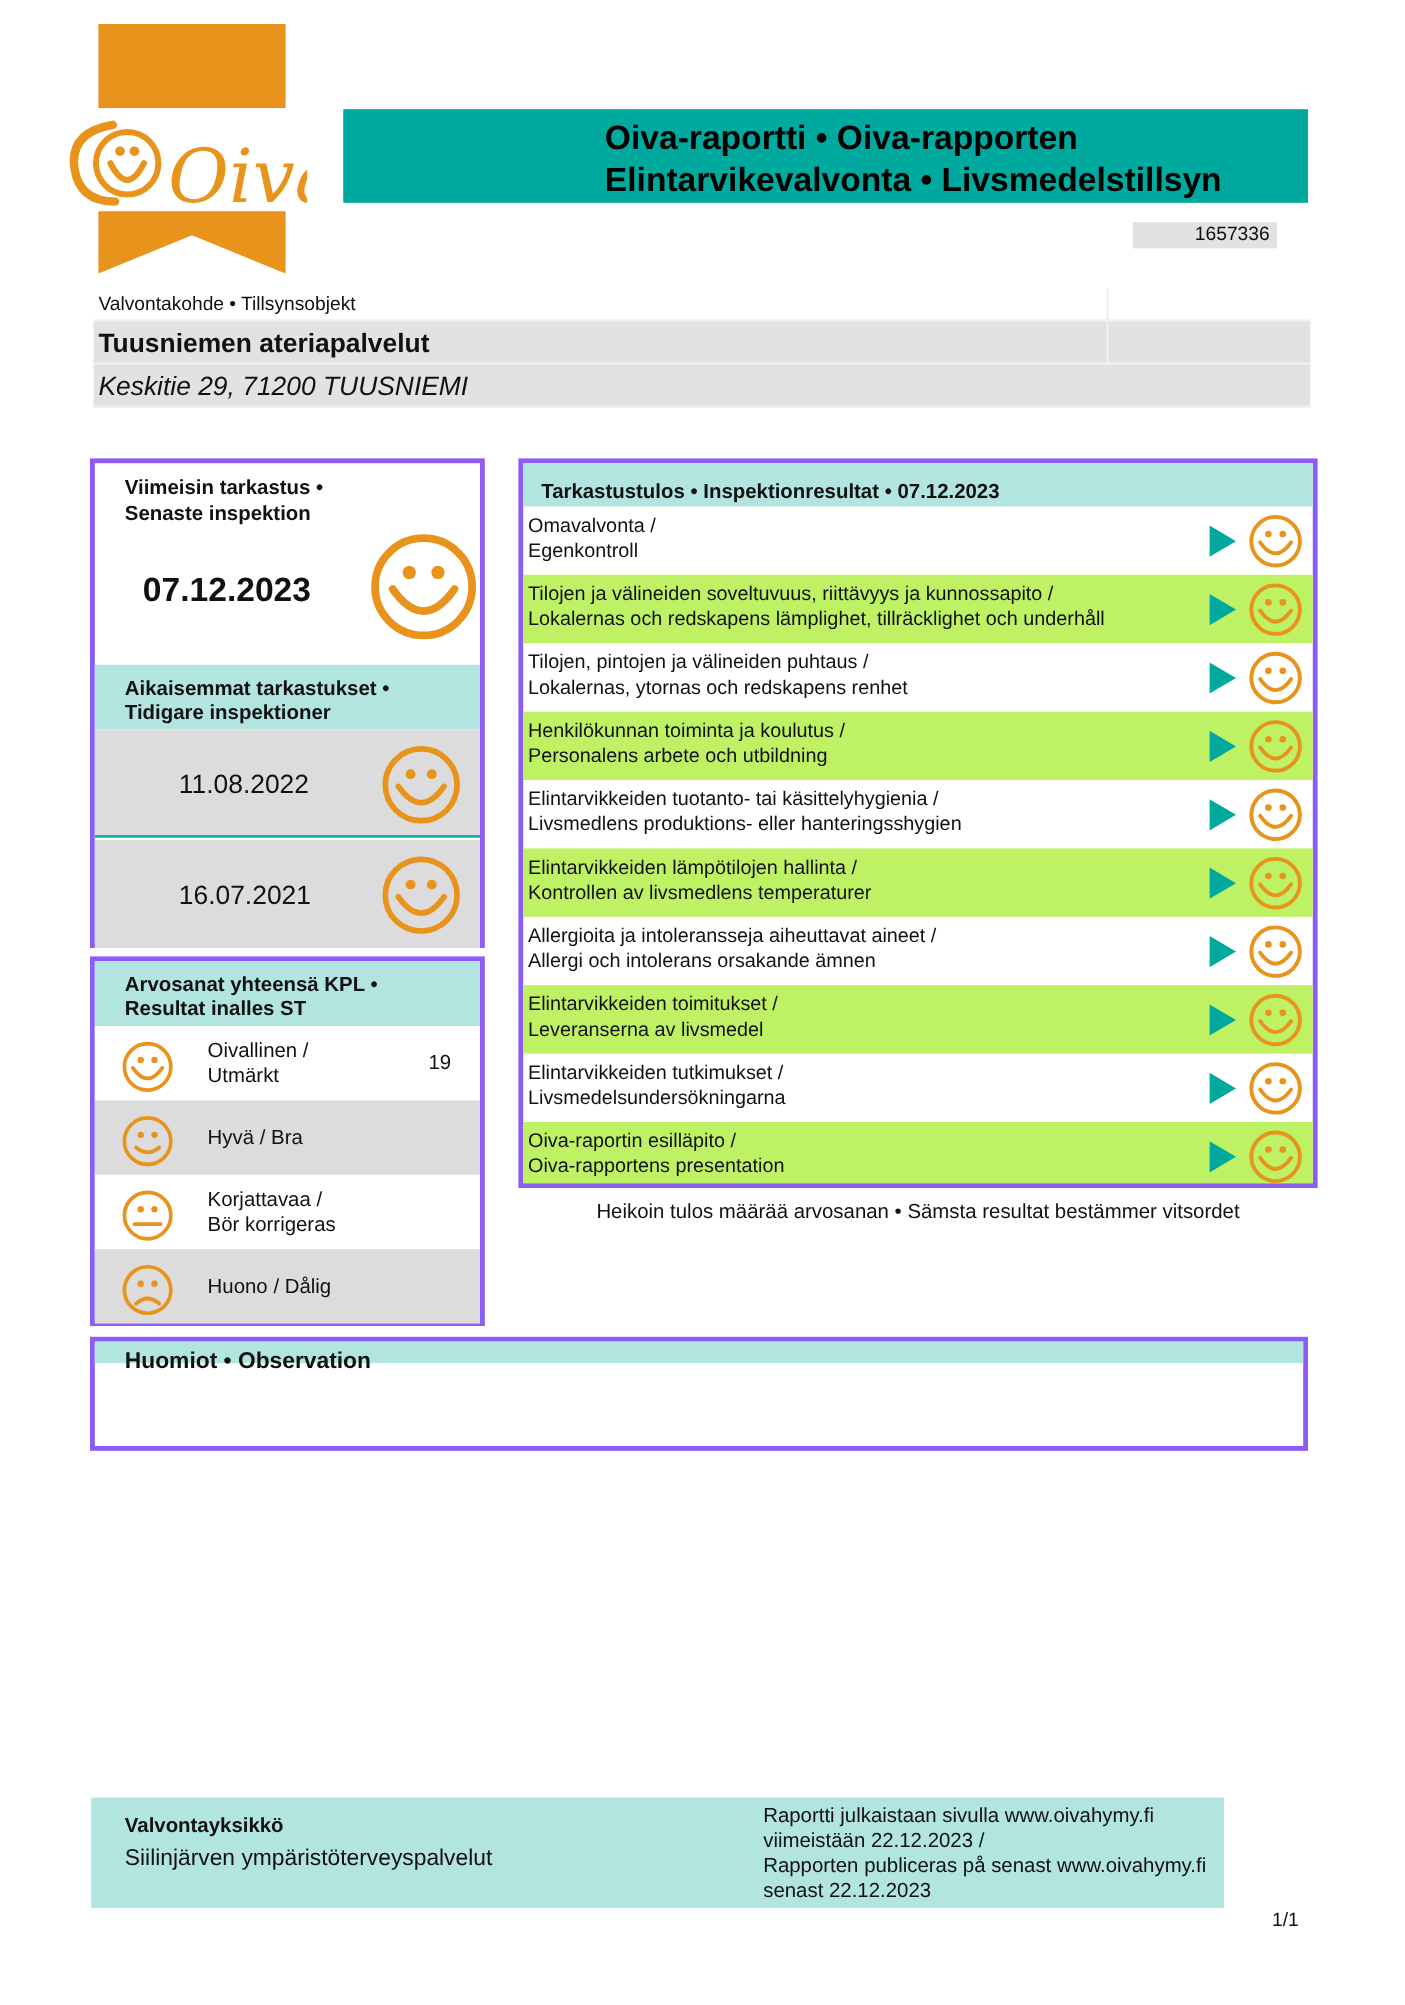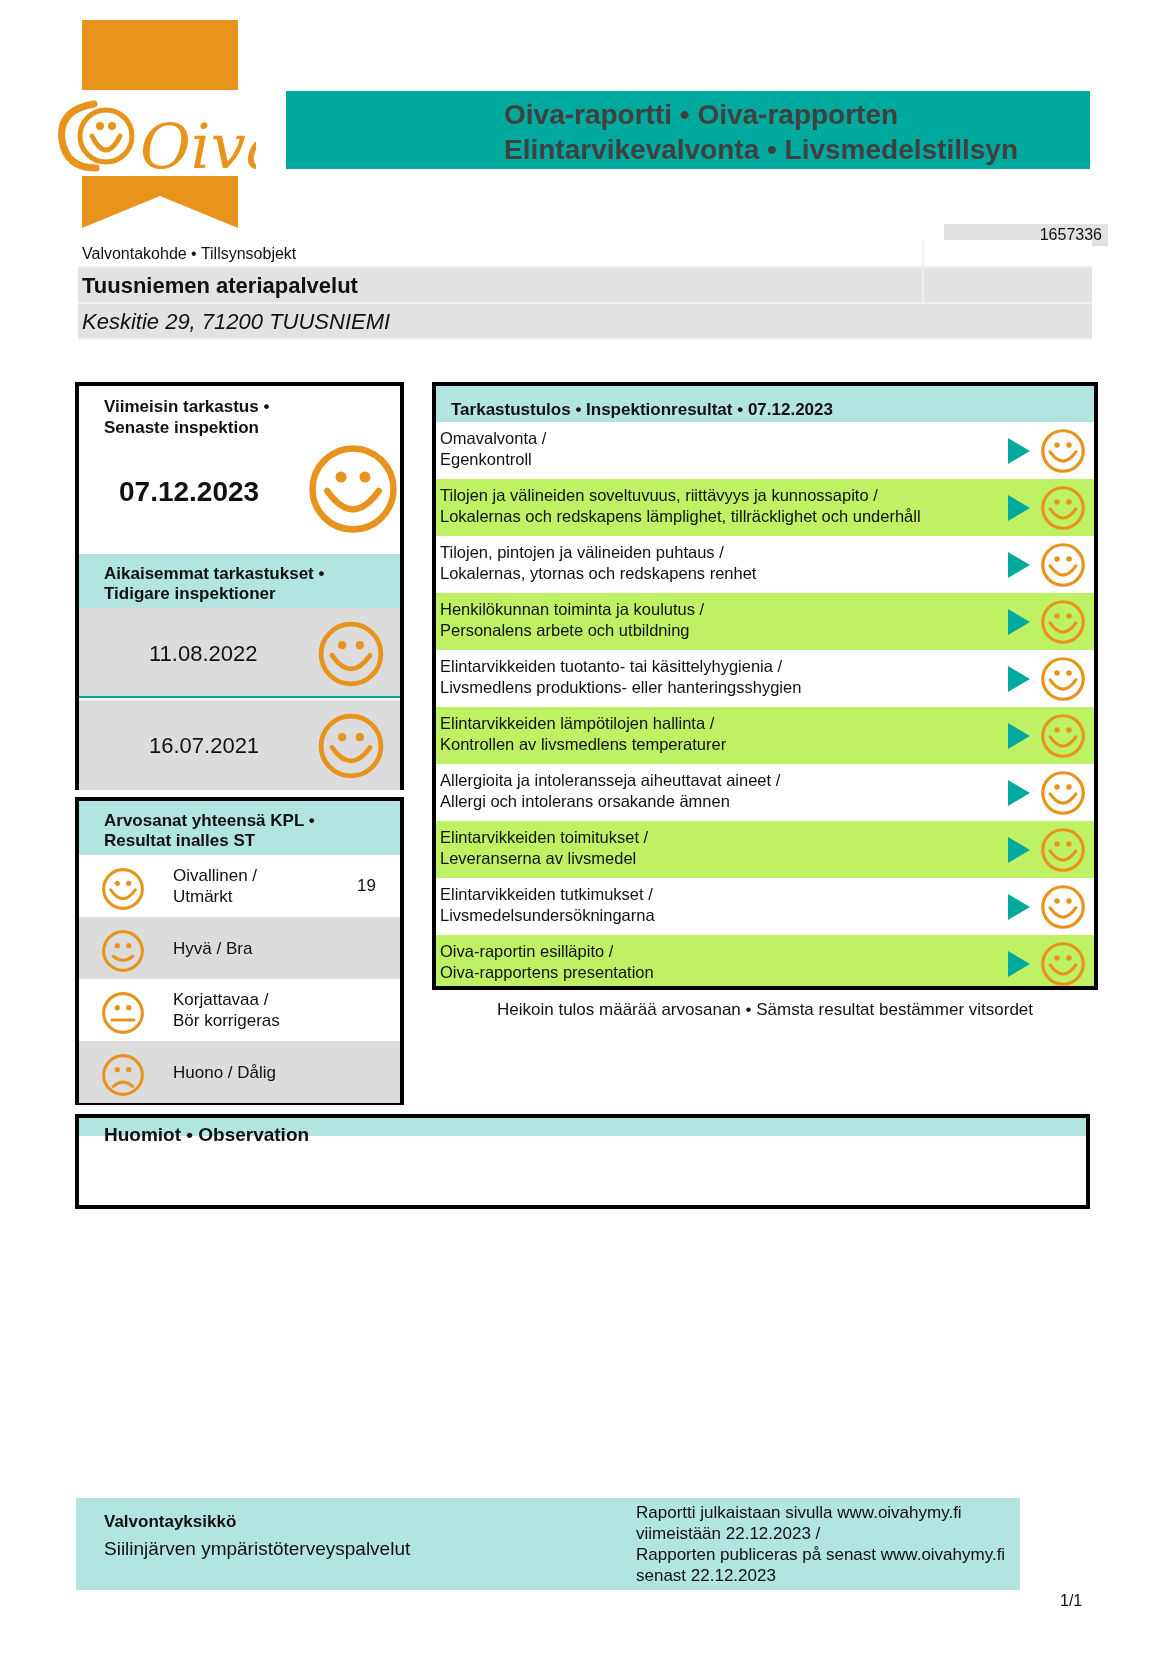--- a/index.html
+++ b/index.html
@@ -5,36 +5,36 @@
   * { box-sizing: border-box; margin: 0; padding: 0; }
   html, body { width: 1171px; height: 1671px; background: #ffffff; }
   body { position: relative; font-family: "Liberation Sans", sans-serif; color: #111; overflow: hidden; }
 
   .abs { position: absolute; }
 
   
   #logo { left: 56px; top: 18px; width: 200px; height: 210px; }
 
   
-  #title-bar { left: 286px; top: 91px; width: 804px; height: 78px; background: #00a99d; color: #404040;
+  #title-bar { left: 286px; top: 91px; width: 804px; height: 78px; background: #00a99d; color: #000000;
     font-weight: bold; font-size: 28px; line-height: 35px; padding: 6px 0 0 218px; }
-  #report-id { left: 944px; top: 185px; width: 164px; height: 22px; background: #e3e1e2;
-    font-size: 16px; text-align: right; padding: 2px 6px 0 0; margin-top: 39px; }
+  #report-id { left: 944px; top: 185px; width: 120px; height: 22px; background: #e3e1e2;
+    font-size: 16px; text-align: right; padding: 2px 6px 0 0; }
 
   
   #target { left: 78px; top: 240px; width: 1014px; }
   .t-row { display: flex; border-bottom: 2px solid #f0f0f4; }
   .t-row .main { flex: 1; padding-left: 4px; }
   .t-row .side { width: 170px; border-left: 2px solid #f0f0f4; }
   .t-row.r1 { height: 28px; background: #fff; font-size: 16px; line-height: 28px; }
   .t-row.r2 { height: 36px; background: #e3e1e2; font-size: 22px; font-weight: bold; line-height: 36px; }
   .t-row.r3 { height: 36px; background: #e3e1e2; font-size: 22px; line-height: 36px; font-style: italic; }
 
   
-  .box { position: absolute; border: 4px solid #000000; background: #fff; }
+  .box { position: absolute; border: 4px solid #8b5cf6; background: #fff; }
   .hdr-teal { background: #b2e4e0; font-weight: bold; font-size: 17px; line-height: 20px; }
 
   
   #latest-box { left: 75px; top: 382px; width: 329px; height: 408px; }
   #latest-top { position: absolute; left: 0; top: 0; right: 0; height: 166px; }
   #latest-label { position: absolute; left: 25px; top: 10px; font-weight: bold; font-size: 17px; line-height: 21px; }
   #latest-date { position: absolute; left: 40px; top: 90px; font-weight: bold; font-size: 28px; }
   #latest-smiley { position: absolute; left: 228px; top: 57px; width: 92px; height: 92px; }
   #prev-hdr { position: absolute; left: 0; top: 168px; right: 0; height: 54px; padding: 10px 0 0 25px; }
   .prev-row { position: absolute; left: 0; right: 0; height: 90px; background: #dcdcdc; }

